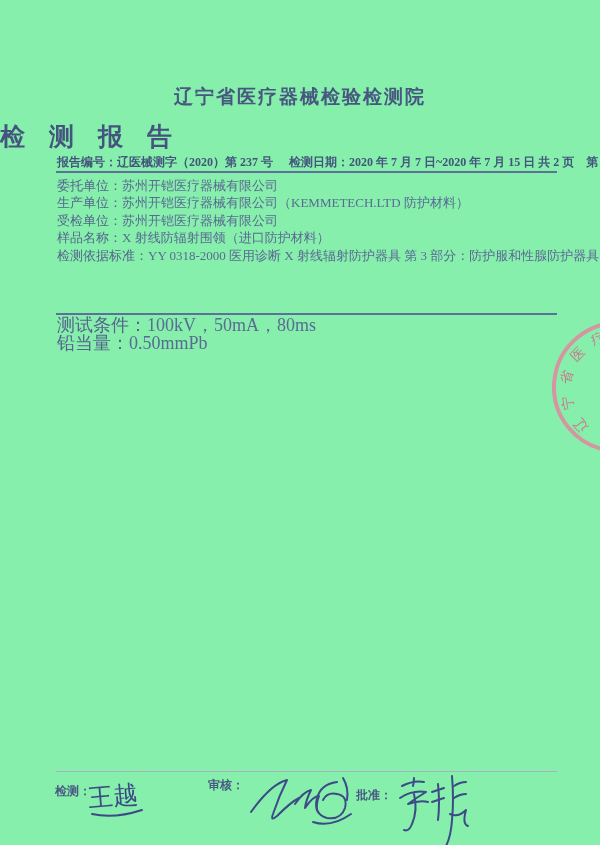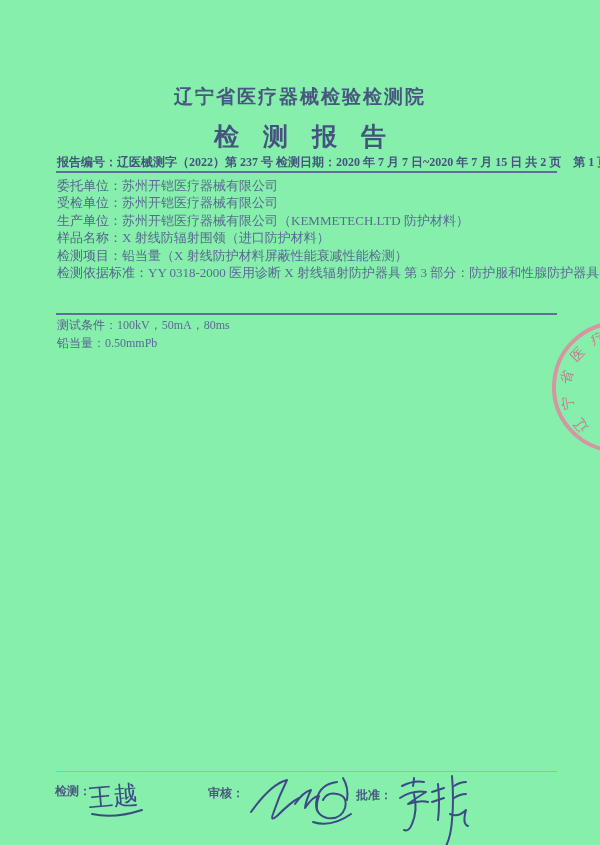--- a/index.html
+++ b/index.html
@@ -8,61 +8,61 @@
     font-family:"Liberation Serif","DejaVu Serif",serif;
     color:#5a6a93;
   }
   .page{position:absolute;inset:0;background:#86efac;}
   
   .institute{
     position:absolute;top:84px;left:0;width:600px;text-align:center;
     font-size:19px;font-weight:600;letter-spacing:2px;color:#47577f;margin:0;
   }
   .report-title-wrap{
-    position:absolute;top:120px;left:0;width:600px;display:flex;justify-content:center;margin:0;
+    position:absolute;top:120px;left:0;width:600px;display:flex;justify-content:flex-start;margin:0;
   }
   .report-title-wrap span{
     font-size:25px;font-weight:bold;color:#44547e;letter-spacing:24px;margin-right:-24px;
   }
   
   .meta{
     position:absolute;top:154px;left:57px;width:502px;
     font-size:12px;font-weight:bold;color:#44547e;white-space:nowrap;
   }
-  .meta .m-date{}
+  .meta .m-date{margin-left:13px;}
   .meta .m-pages{}
   .meta .m-page{margin-left:9px;}
   
   .rule{position:absolute;left:56px;width:501px;background:#5e6f99;height:2px;}
   .rule-1{top:171px;}
   .rule-2{top:313px;}
   .rule-3{top:771px;height:1px;background:#a9b0c3;}
   
   .fields{
     position:absolute;top:177px;left:57px;width:510px;
     font-size:13px;line-height:17.4px;color:#5a6a93;
   }
   .results{
     position:absolute;top:317px;left:57px;width:510px;
-    font-size:12px;line-height:17.6px;color:#5a6a93;
+    font-size:18px;line-height:17.6px;color:#5a6a93;
   }
   .row{white-space:nowrap;}
   .row .lbl{color:#54648d;}
   
   .stamp{
     position:absolute;top:318px;right:0;width:62px;height:138px;overflow:hidden;
     opacity:.85;pointer-events:none;
   }
   
   .sign-row{position:absolute;top:770px;left:0;width:557px;height:75px;}
   .sign-label{
     position:absolute;font-size:12px;font-weight:bold;color:#4a5a82;
   }
   .lab-test{left:55px;top:13px;}
-  .lab-review{left:208px;top:15px;}
+  .lab-review{left:208px;top:7px;}
   .lab-approve{left:356px;top:17px;}
   .sig{position:absolute;}
   .sig-test{left:84px;top:2px;}
   .sig-review{left:243px;top:0px;}
   .sig-approve{left:392px;top:0px;}
   .sig path{fill:none;stroke:#3c4b86;stroke-width:2;stroke-linecap:round;stroke-linejoin:round;}
   .sig-name-text{
     font-family:"Liberation Serif","DejaVu Serif",serif;
     font-size:25px;fill:#3c4b86;
   }
@@ -76,34 +76,33 @@
 
 <div class="page">
 
   <h1 class="institute">辽宁省医疗器械检验检测院</h1>
 
   <div class="report-title-wrap">
     <span>检测报告</span>
   </div>
 
   <div class="meta">
-    <span>报告编号：</span><span>辽医械测字（2022）第 237 号</span>
+    <span>报告编号：</span><span>辽医械测字（2020）第 237 号</span>
     <span class="m-date">检测日期：</span><span>2020 年 7 月 7 日~2020 年 7 月 15 日</span>
     <span class="m-pages">共 2 页</span>
     <span class="m-page">第 1 页</span>
   </div>
 
   <div class="rule rule-1"></div>
 
   <div class="fields">
     <div class="row"><span class="lbl">委托单位：</span><span>苏州开铠医疗器械有限公司</span></div>
+    <div class="row"><span class="lbl">生产单位：</span><span>苏州开铠医疗器械有限公司（KEMMETECH.LTD 防护材料）</span></div>
     <div class="row"><span class="lbl">受检单位：</span><span>苏州开铠医疗器械有限公司</span></div>
-    <div class="row"><span class="lbl">生产单位：</span><span>苏州开铠医疗器械有限公司（KEMMETECH.LTD 防护材料）</span></div>
     <div class="row"><span class="lbl">样品名称：</span><span>X 射线防辐射围领（进口防护材料）</span></div>
-    <div class="row"><span class="lbl">检测项目：</span><span>铅当量（X 射线防护材料屏蔽性能衰减性能检测）</span></div>
     <div class="row"><span class="lbl">检测依据标准：</span><span>YY 0318-2000 医用诊断 X 射线辐射防护器具 第 3 部分：防护服和性腺防护器具</span></div>
   </div>
 
   <div class="rule rule-2"></div>
 
   <div class="results">
     <div class="row"><span class="lbl">测试条件：</span><span>100kV，50mA，80ms</span></div>
     <div class="row"><span class="lbl">铅当量：</span><span>0.50mmPb</span></div>
   </div>
 

